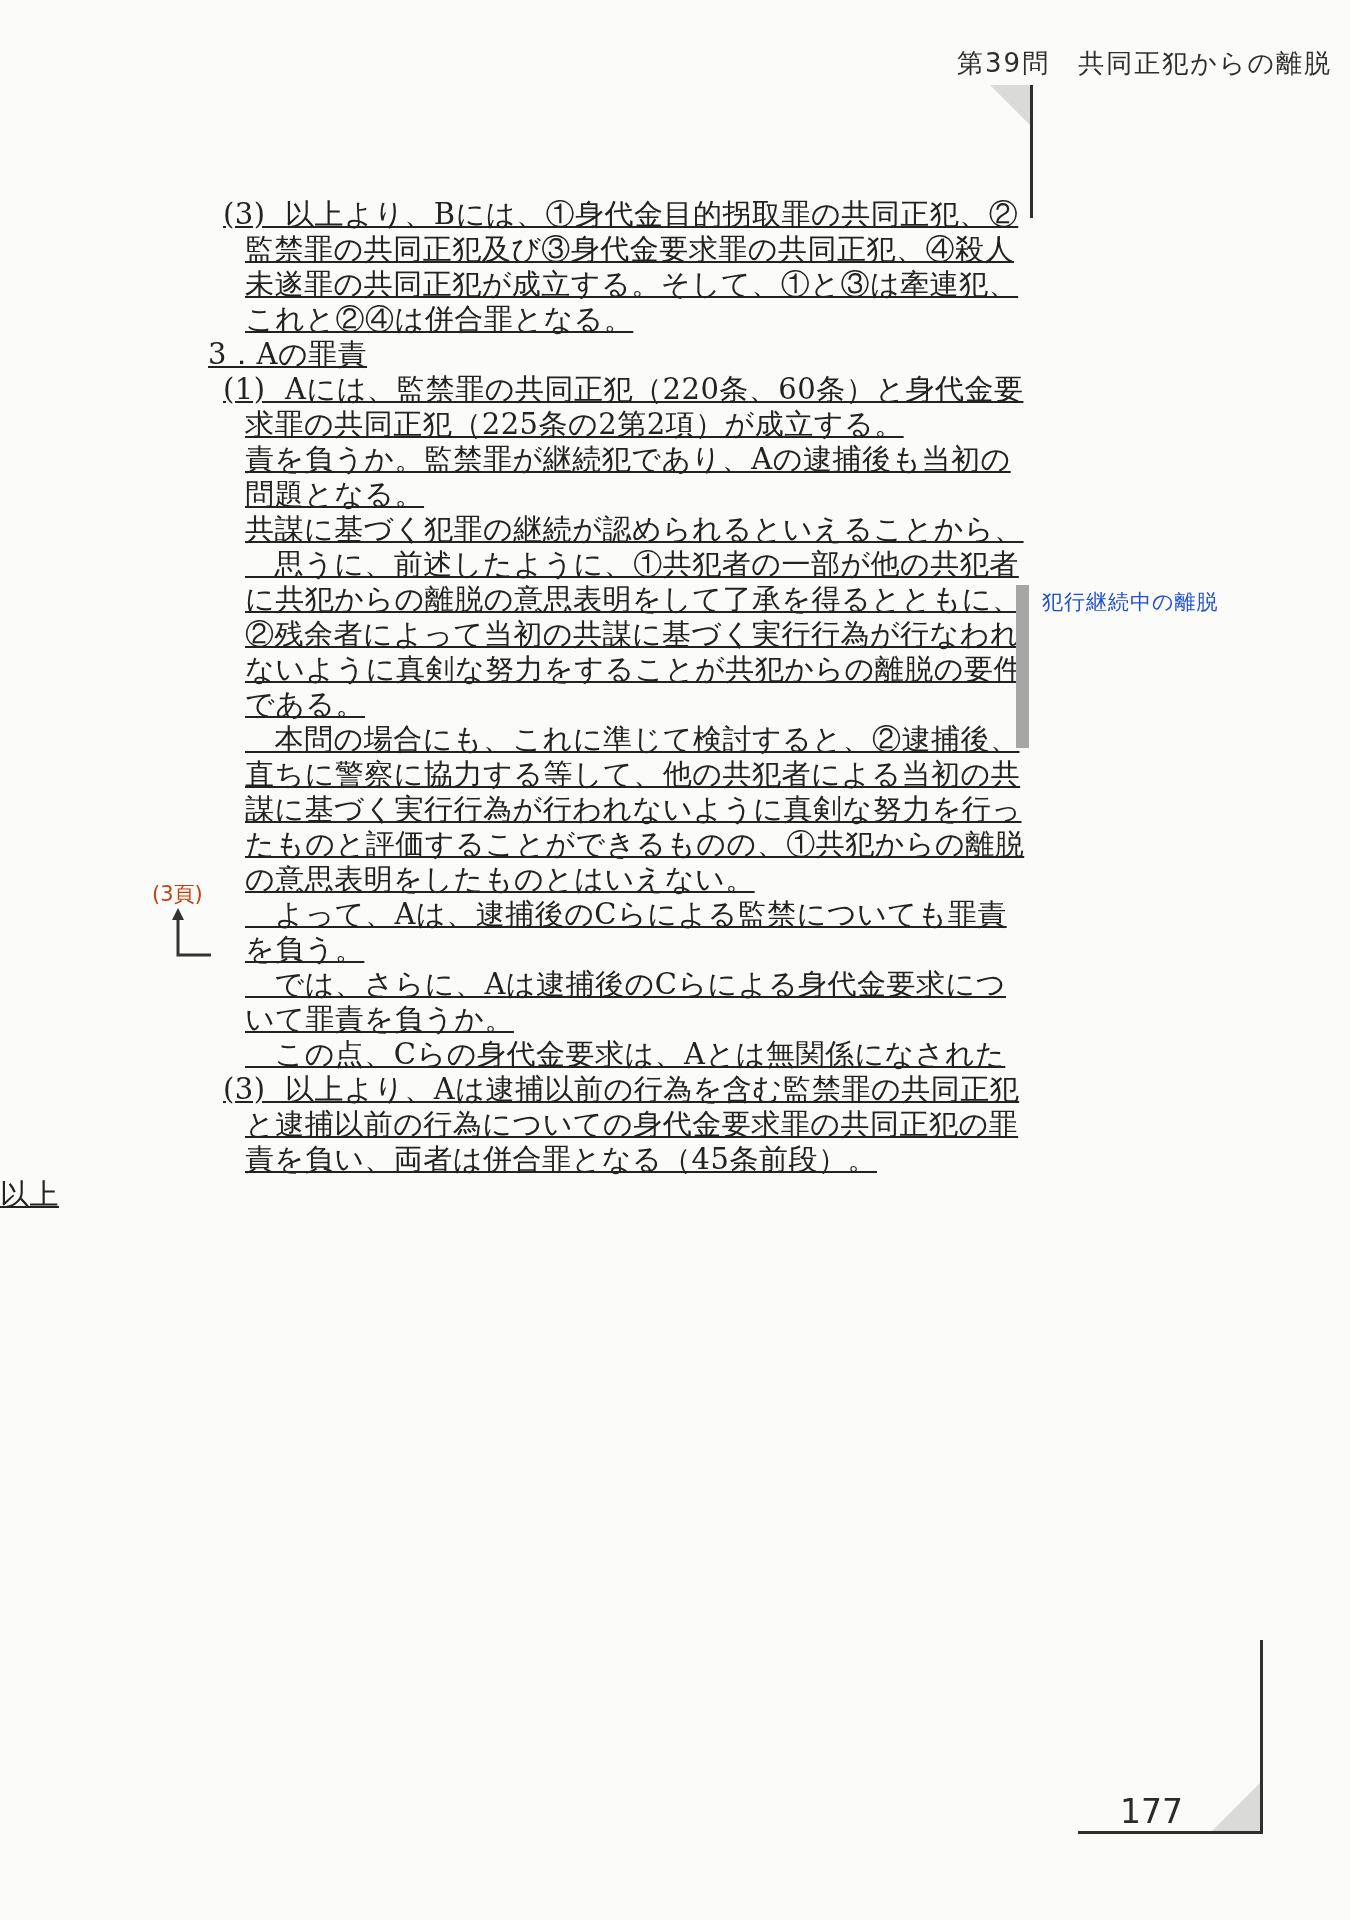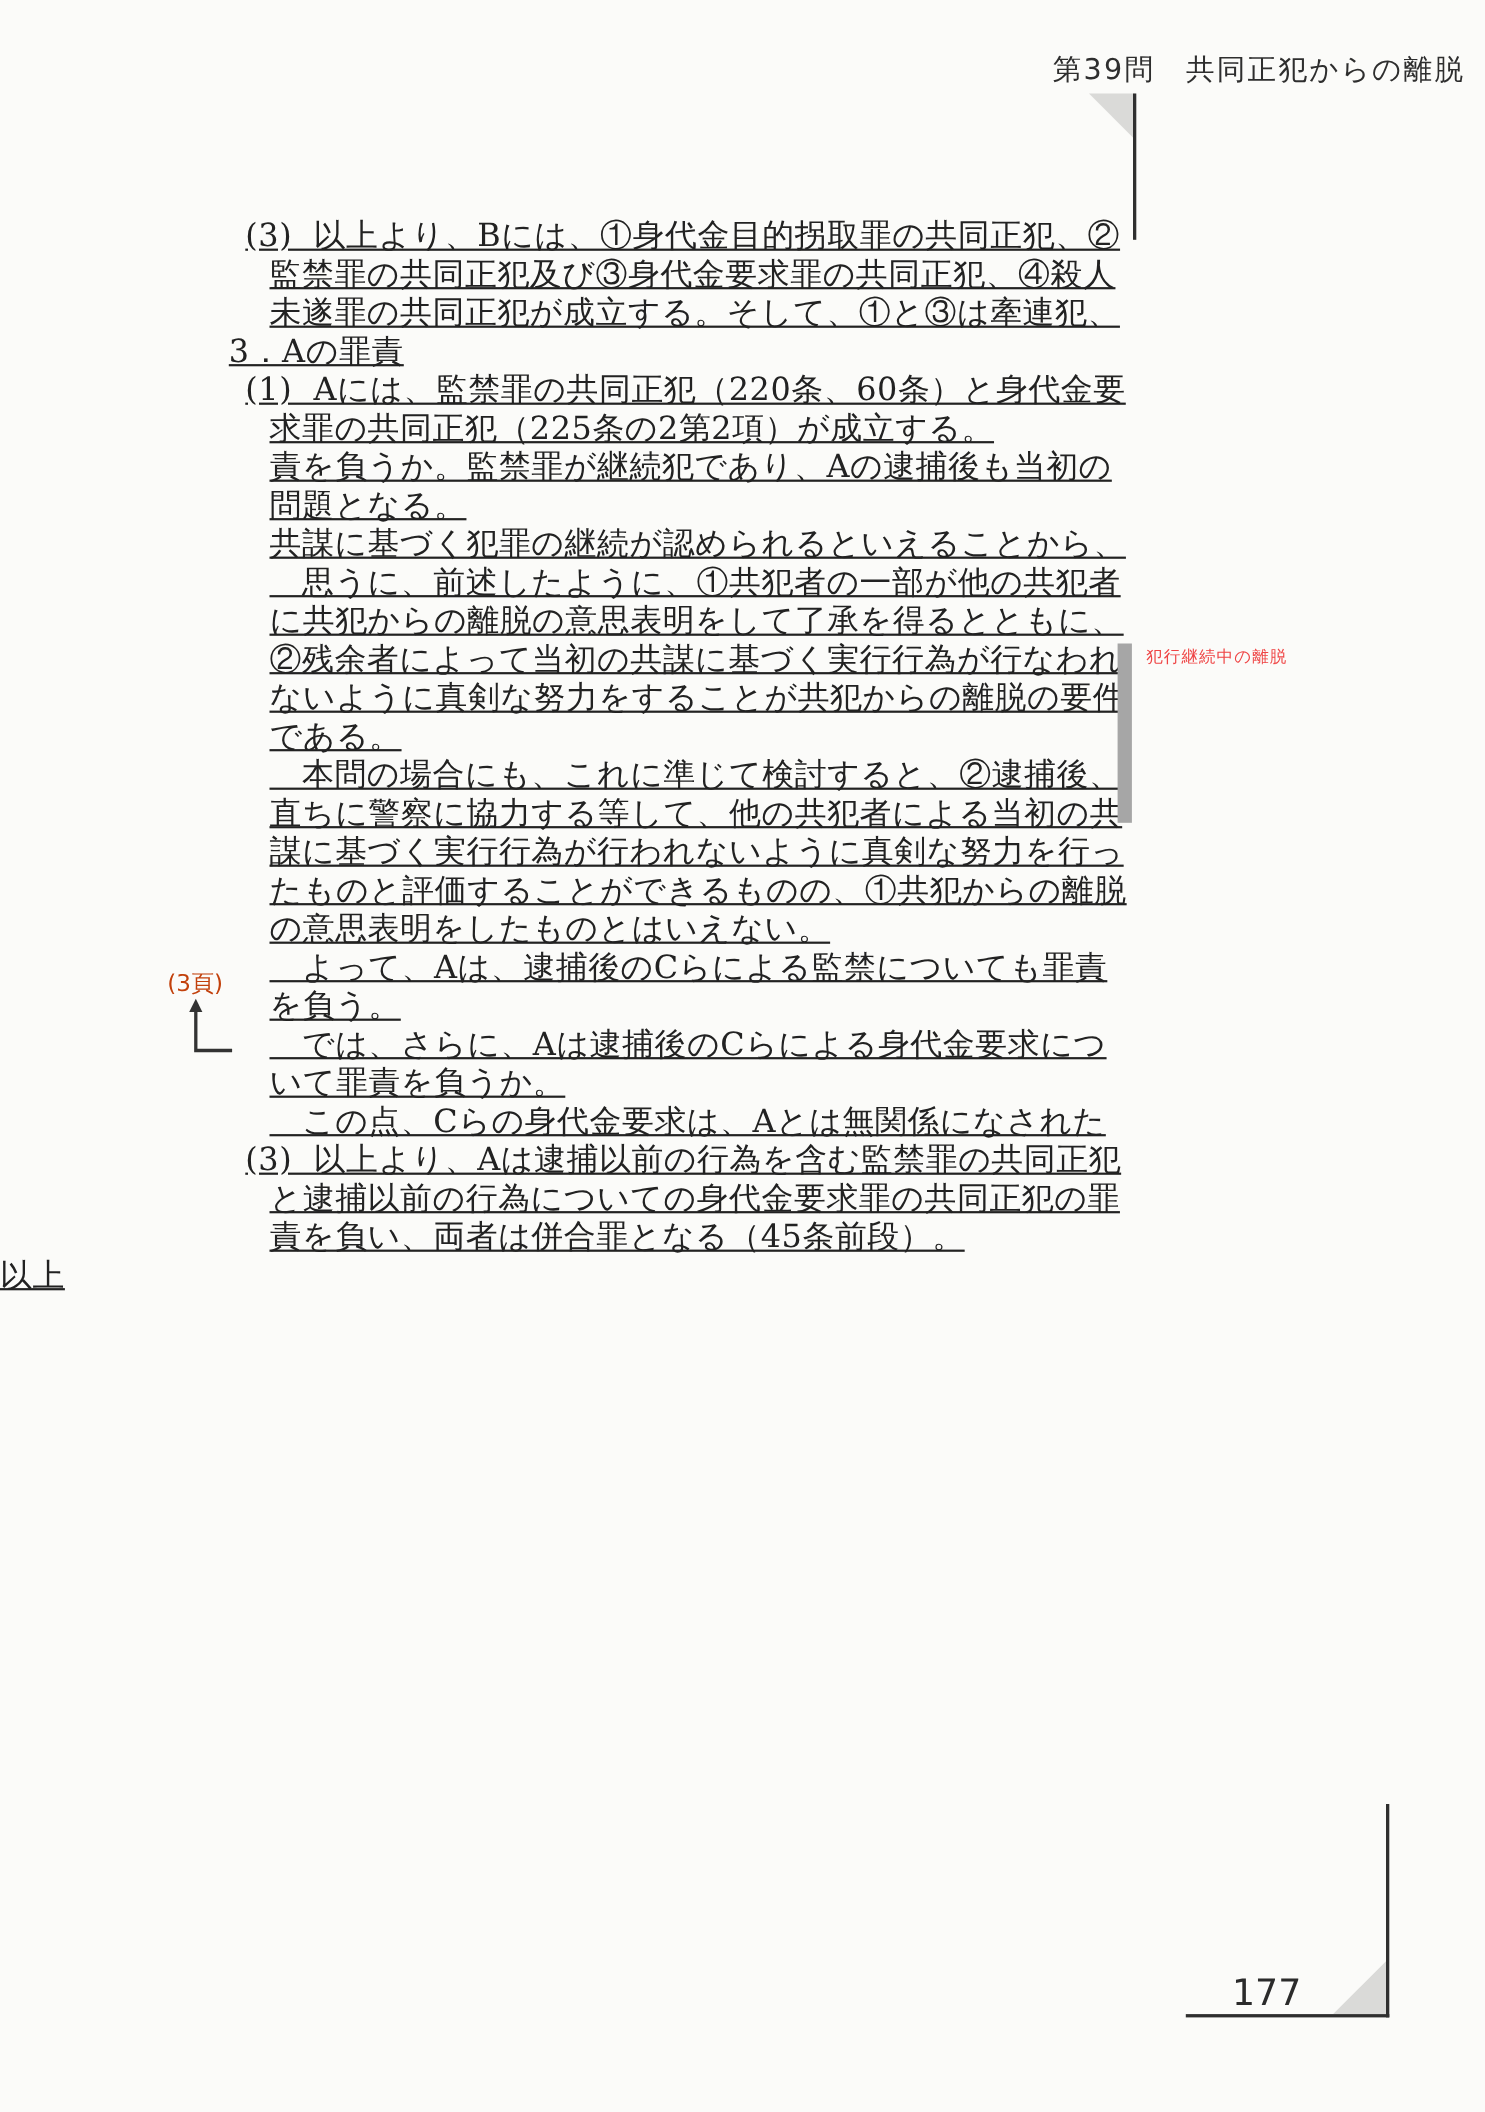--- a/index.html
+++ b/index.html
@@ -48,21 +48,21 @@
   .ln-right { text-align:left; padding-right:368px; }
 
   
   .margin-bar {
     position:absolute; left:1016px; top:585px;
     width:13px; height:163px; background:#a6a6a6;
   }
   .margin-label {
     position:absolute; left:1042px; top:588px;
     font-family:"DejaVu Sans","Liberation Sans",sans-serif;
-    font-size:15px; letter-spacing:1px; color:#ef4444;
+    font-size:21px; letter-spacing:1px; color:#1d4ed8;
     white-space:pre;
   }
 
   
   .left-note {
     position:absolute; left:152px; top:880px;
     font-family:"DejaVu Sans","Liberation Sans",sans-serif;
     font-size:21px; color:#c2410c; white-space:pre;
   }
   .left-arrow {
@@ -95,20 +95,21 @@
 
 <div class="header">第39問　共同正犯からの離脱</div>
 
 <div class="corner-top-tri"></div>
 <div class="corner-top-line"></div>
 
 <div class="body-block">
   <div class="ln ln-item">(3)  以上より、Bには、①身代金目的拐取罪の共同正犯、②</div>
   <div class="ln ln-cont">監禁罪の共同正犯及び③身代金要求罪の共同正犯、④殺人</div>
   <div class="ln ln-cont">未遂罪の共同正犯が成立する。そして、①と③は牽連犯、</div>
+  <div class="ln ln-cont">これと②④は併合罪となる。</div>
   <div class="ln ln-sect">3．Aの罪責</div>
   <div class="ln ln-item">(1)  Aには、監禁罪の共同正犯（220条、60条）と身代金要</div>
   <div class="ln ln-cont">求罪の共同正犯（225条の2第2項）が成立する。</div>
   <div class="ln ln-cont">責を負うか。監禁罪が継続犯であり、Aの逮捕後も当初の</div>
   <div class="ln ln-cont">問題となる。</div>
   <div class="ln ln-cont">共謀に基づく犯罪の継続が認められるといえることから、</div>
   <div class="ln ln-para">　思うに、前述したように、①共犯者の一部が他の共犯者</div>
   <div class="ln ln-cont">に共犯からの離脱の意思表明をして了承を得るとともに、</div>
   <div class="ln ln-cont">②残余者によって当初の共謀に基づく実行行為が行なわれ</div>
   <div class="ln ln-cont">ないように真剣な努力をすることが共犯からの離脱の要件</div>

